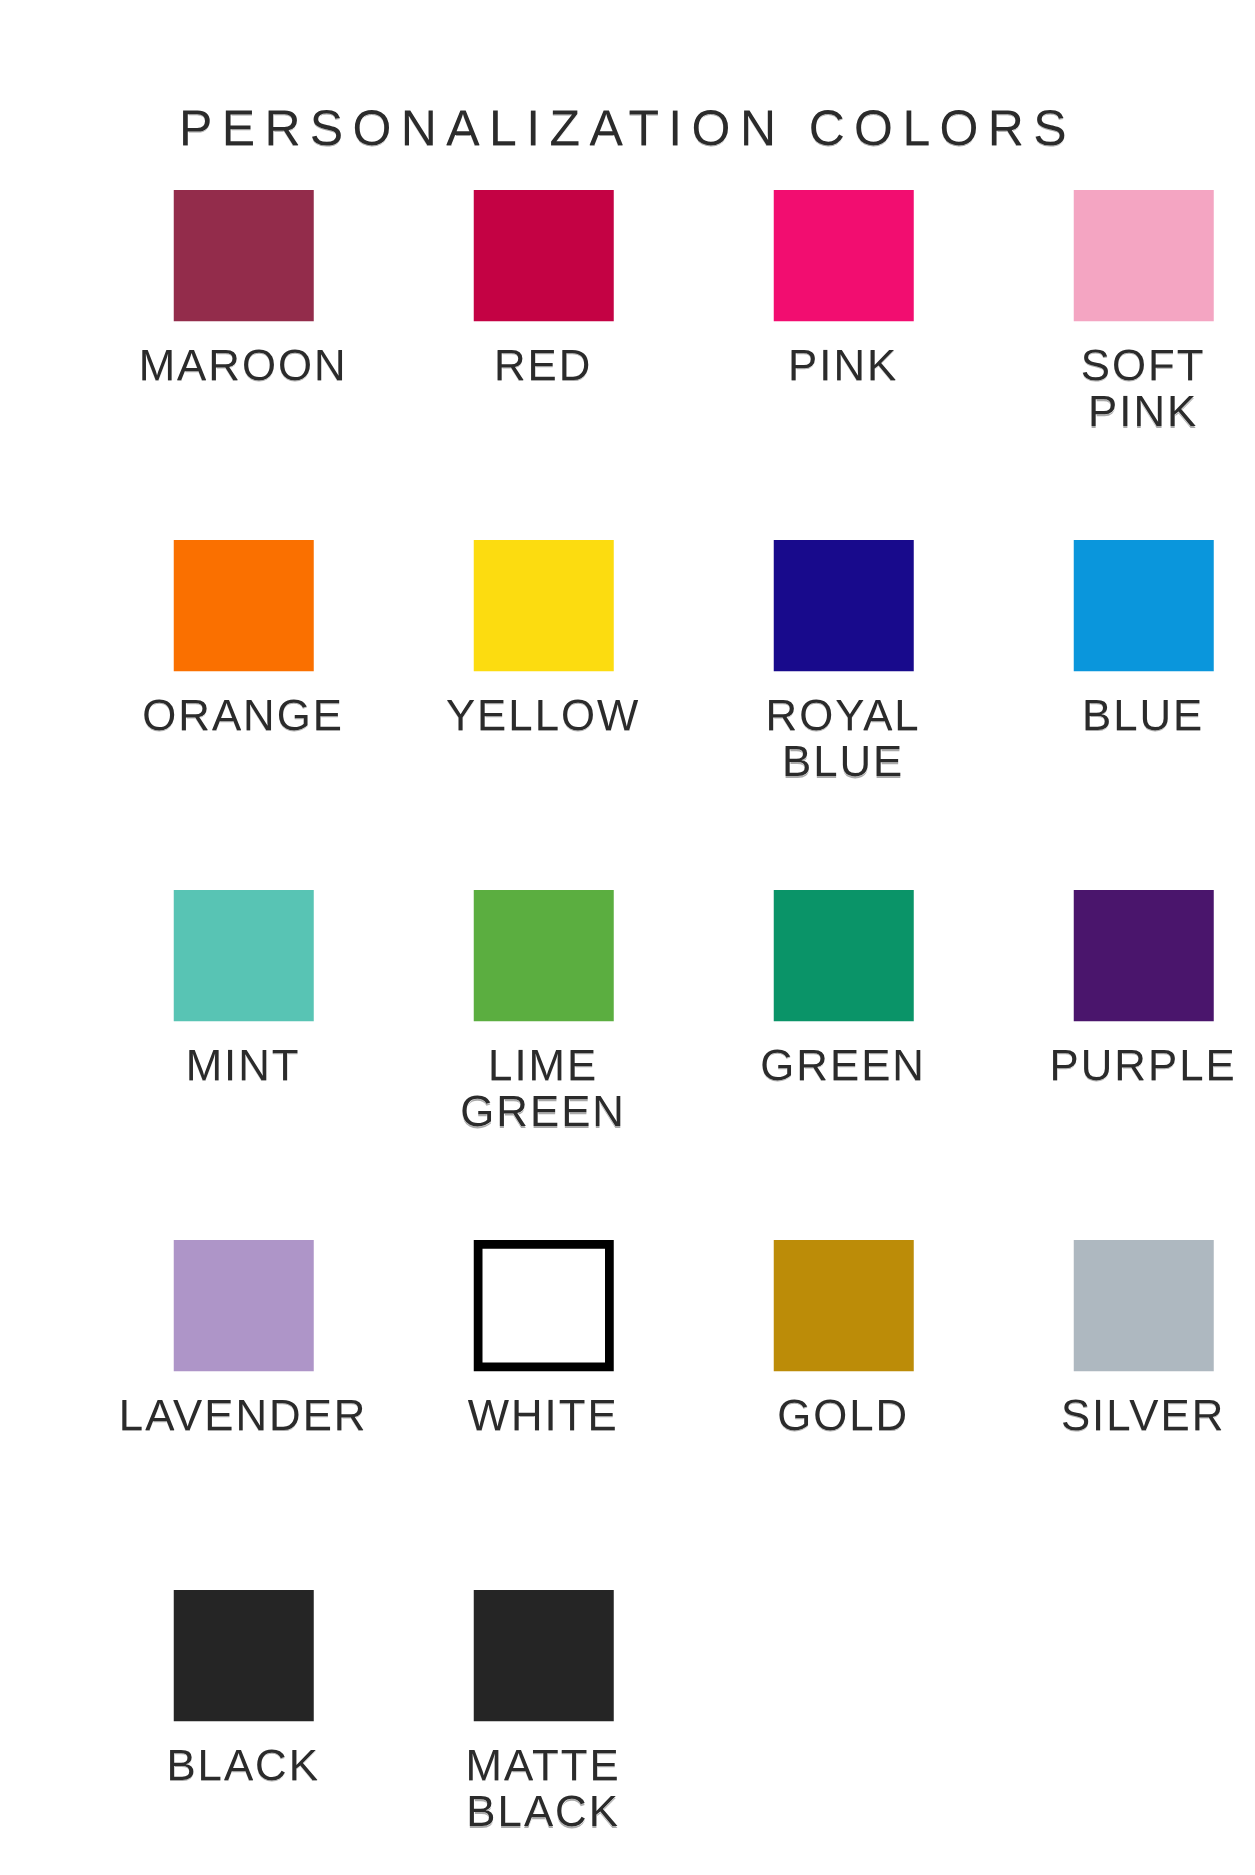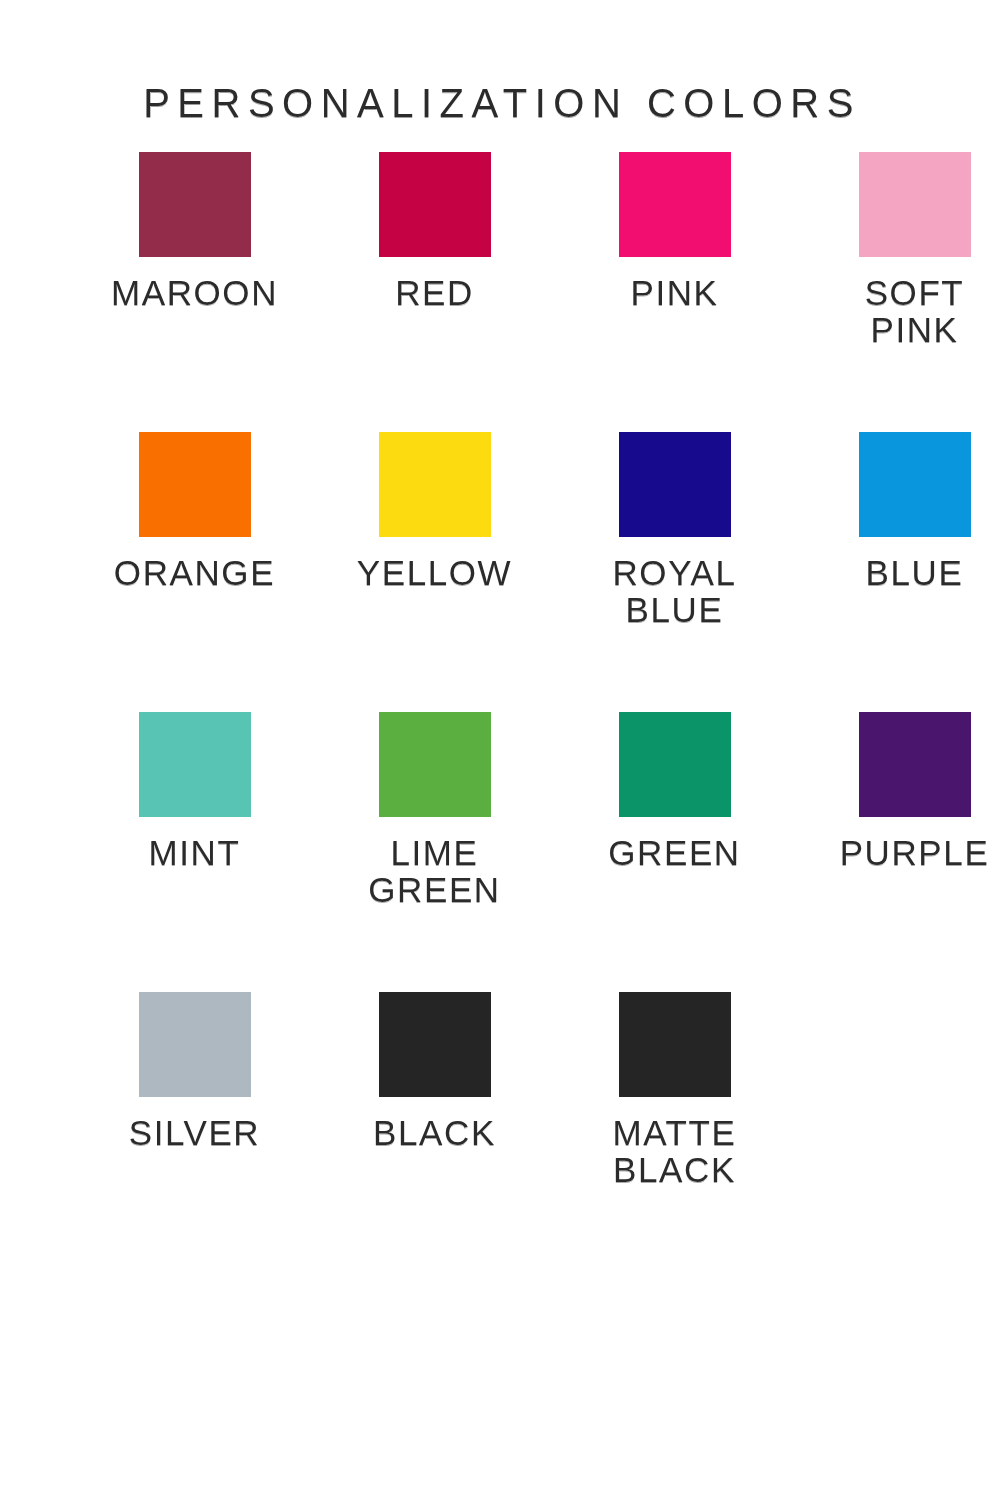--- a/index.html
+++ b/index.html
@@ -158,20 +158,32 @@
       </div>
       <div class="cell">
         <div class="swatch" style="background: rgb(10, 148, 104);"></div>
         <div class="label">GREEN</div>
       </div>
       <div class="cell">
         <div class="swatch" style="background: rgb(74, 21, 108);"></div>
         <div class="label wide">PURPLE</div>
       </div>
       <div class="cell">
+        <div class="swatch" style="background: rgb(174, 149, 200);"></div>
+        <div class="label wide">LAVENDER</div>
+      </div>
+      <div class="cell">
+        <div class="swatch outlined"></div>
+        <div class="label">WHITE</div>
+      </div>
+      <div class="cell">
+        <div class="swatch" style="background: rgb(188, 140, 8);"></div>
+        <div class="label">GOLD</div>
+      </div>
+      <div class="cell">
         <div class="swatch" style="background: rgb(174, 184, 192);"></div>
         <div class="label wide">SILVER</div>
       </div>
       <div class="cell">
         <div class="swatch" style="background: rgb(37, 37, 37);"></div>
         <div class="label">BLACK</div>
       </div>
       <div class="cell">
         <div class="swatch" style="background: rgb(37, 37, 37);"></div>
         <div class="label">MATTE

